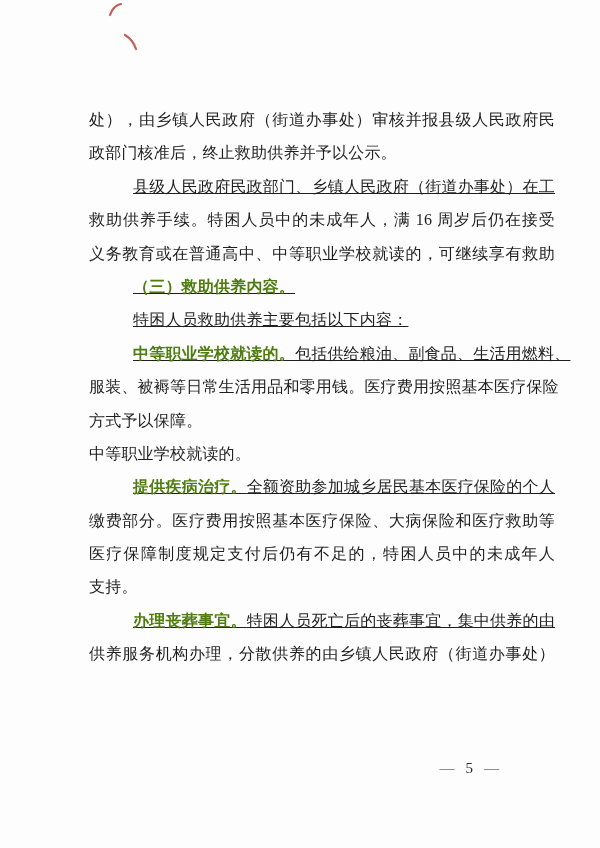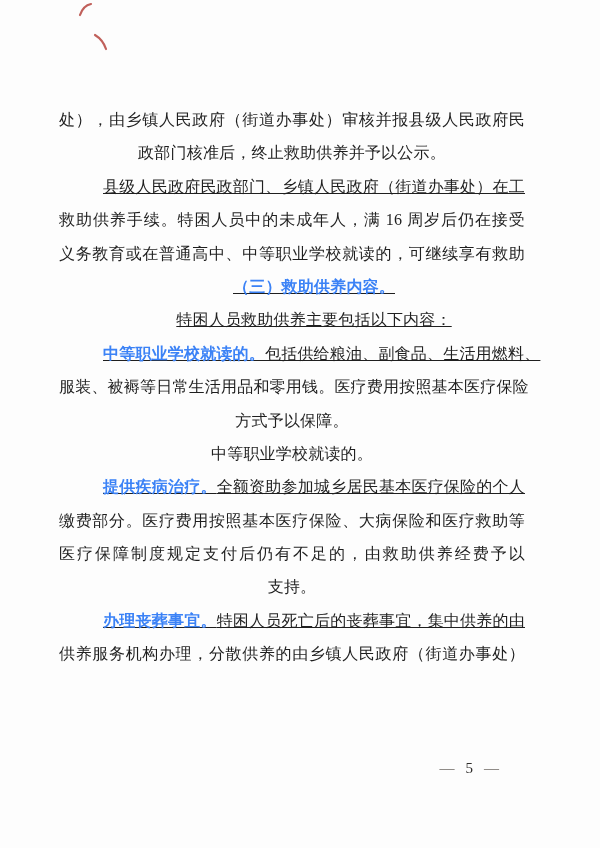--- a/index.html
+++ b/index.html
@@ -11,46 +11,47 @@
   }
   body {
     position: relative;
     background: #fdfdfd;
     font-family: "Liberation Serif", "DejaVu Serif", serif;
     color: #1f1f1f;
   }
   .page {
     position: absolute;
     inset: 0;
+    margin-left: 30px;
   }
   .text-block {
     position: absolute;
     left: 59px;
     top: 103px;
     width: 466px;
   }
   .line {
     font-size: 16px;
     line-height: 33.4px;
     height: 33.4px;
     letter-spacing: 0.2px;
     white-space: nowrap;
-    text-align: center;
+    text-align: left;
   }
   .line.justify {
     text-align: justify;
     text-align-last: justify;
   }
   .line.indent {
     padding-left: 44px;
     text-decoration: underline;
   }
   .seg.bold {
     font-weight: 700;
-    color: #3b82f6;
+    color: #4d7c0f;
   }
   .page-number {
     position: absolute;
     top: 756px;
     right: 100px;
     font-size: 15px;
     line-height: 24px;
     letter-spacing: 1px;
     color: #6b6661;
     white-space: nowrap;
@@ -85,21 +86,21 @@
       <div class="line justify"><span class="seg">救助供养手续。特困人员中的未成年人，满 16 周岁后仍在接受</span></div>
       <div class="line justify"><span class="seg">义务教育或在普通高中、中等职业学校就读的，可继续享有救助</span></div>
       <div class="line indent"><span class="seg bold">（三）救助供养内容。</span></div>
       <div class="line indent"><span class="seg">特困人员救助供养主要包括以下内容：</span></div>
       <div class="line indent justify"><span class="seg bold">中等职业学校就读的。</span><span class="seg">包括供给粮油、副食品、生活用燃料、</span></div>
       <div class="line justify"><span class="seg">服装、被褥等日常生活用品和零用钱。医疗费用按照基本医疗保险</span></div>
       <div class="line"><span class="seg">方式予以保障。</span></div>
       <div class="line"><span class="seg">中等职业学校就读的。</span></div>
       <div class="line indent justify"><span class="seg bold">提供疾病治疗。</span><span class="seg">全额资助参加城乡居民基本医疗保险的个人</span></div>
       <div class="line justify"><span class="seg">缴费部分。医疗费用按照基本医疗保险、大病保险和医疗救助等</span></div>
-      <div class="line justify"><span class="seg">医疗保障制度规定支付后仍有不足的，由救助供养经费予以</span></div>
+      <div class="line justify"><span class="seg">医疗保障制度规定支付后仍有不足的，特困人员中的未成年人</span></div>
       <div class="line"><span class="seg">支持。</span></div>
       <div class="line indent justify"><span class="seg bold">办理丧葬事宜。</span><span class="seg">特困人员死亡后的丧葬事宜，集中供养的由</span></div>
       <div class="line justify"><span class="seg">供养服务机构办理，分散供养的由乡镇人民政府（街道办事处）</span></div>
     </main>
 
   <div class="page-number">
     <span>—</span><span class="num">5</span><span>—</span>
   </div>
 
 </div>

